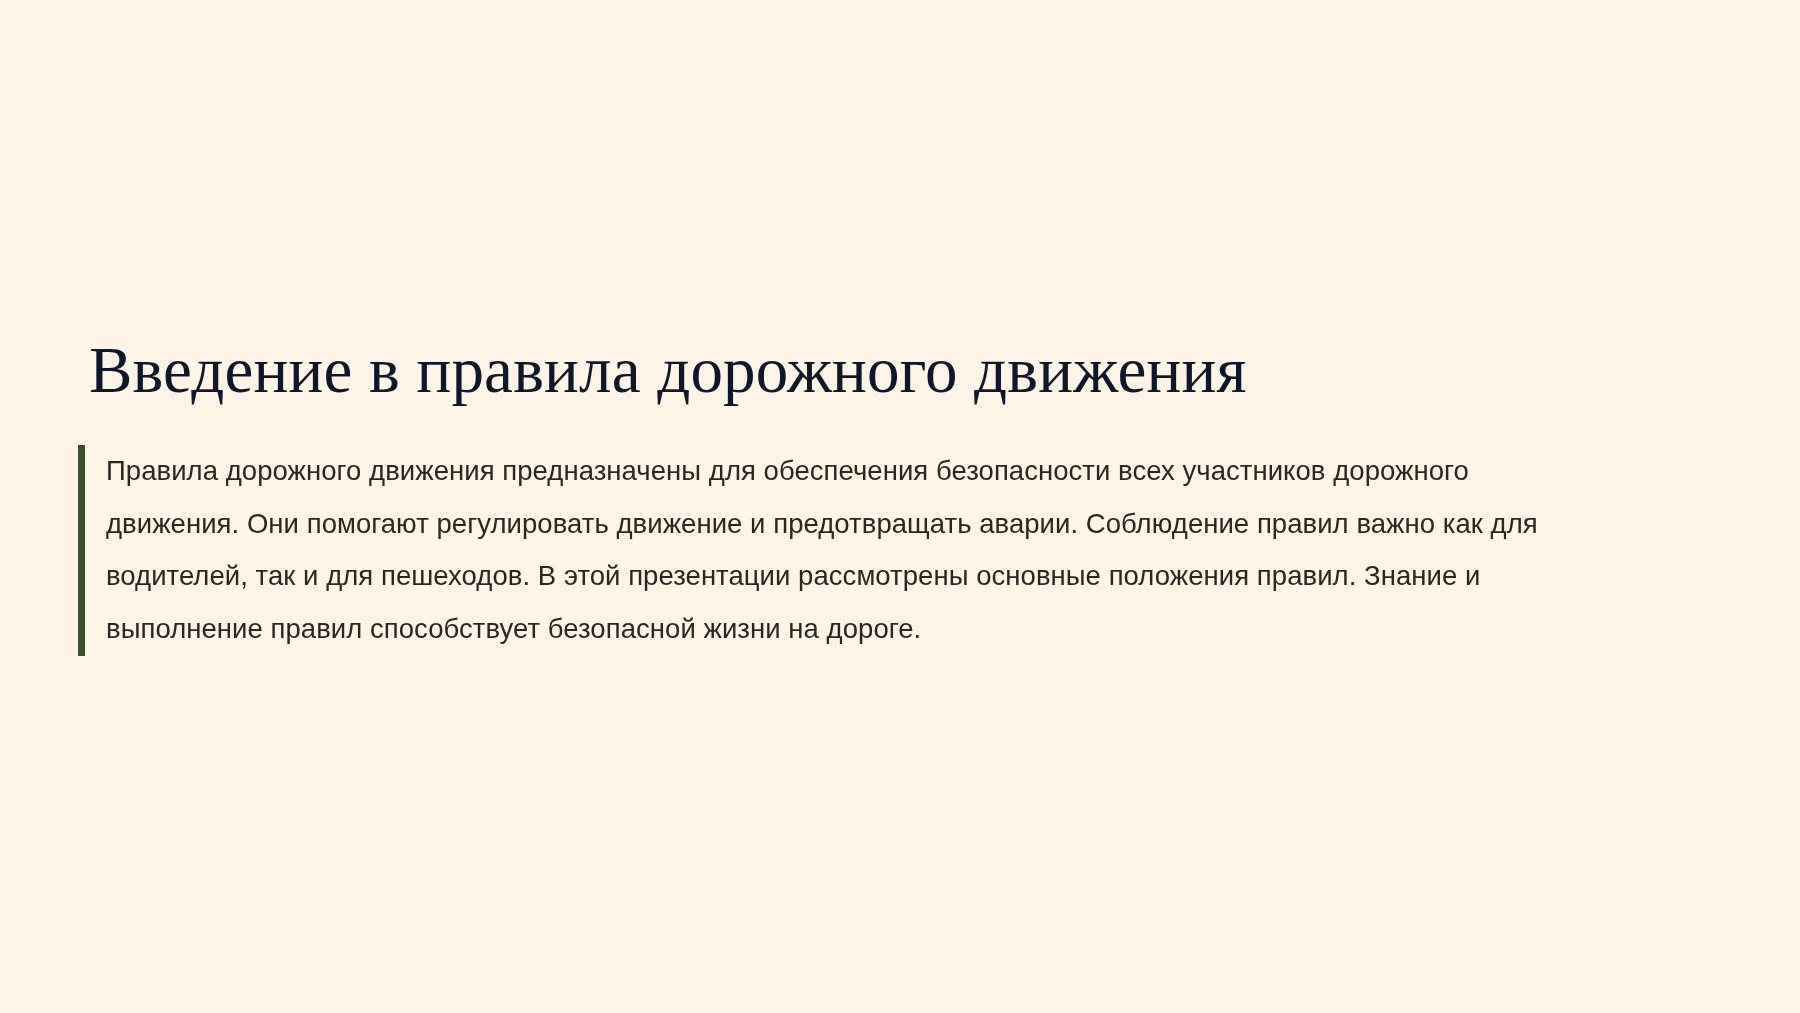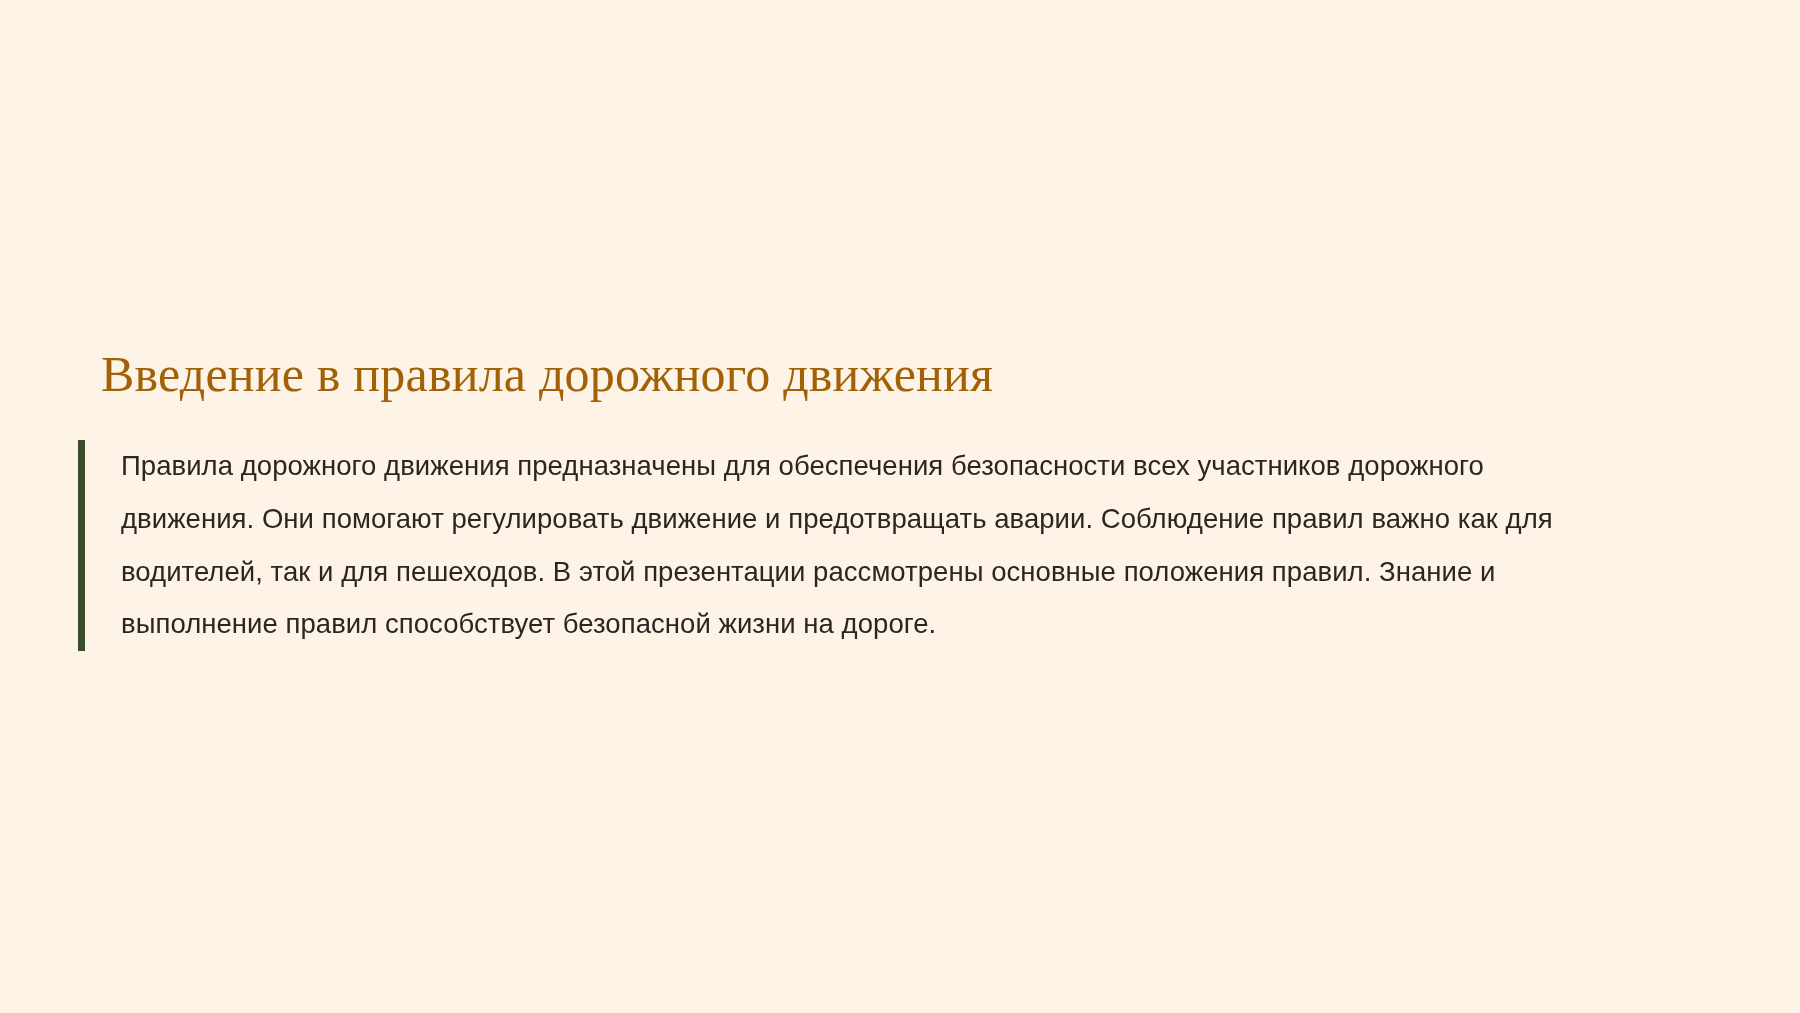--- a/index.html
+++ b/index.html
@@ -26,48 +26,48 @@
   }
 
   .slide-body {
     position: absolute;
     left: 78px;
     top: 330px;
     width: 1640px;
   }
 
   .slide-title {
-    margin: 16px;
+    margin: 4px;
     padding: 0 0 0 7px;
     font-family: "Liberation Serif", "DejaVu Serif", serif;
     font-weight: 400;
-    font-size: 50px;
+    font-size: 65px;
     line-height: 1.12;
     letter-spacing: 0.2px;
-    color: #a16207;
+    color: #0f172a;
     white-space: nowrap;
   }
 
   .body-block {
     display: flex;
     align-items: stretch;
     margin-top: 38px;
   }
 
   .accent-bar {
     flex: 0 0 auto;
     width: 7px;
     min-height: 207px;
     background: #3a4e2c;
     border-radius: 0;
   }
 
   .body-text-wrap {
     flex: 1 1 auto;
-    padding-left: 36px;
+    padding-left: 21px;
   }
 
   .body-text {
     margin: 0;
     font-family: "Liberation Sans", "DejaVu Sans", sans-serif;
     font-weight: 400;
     font-size: 27.5px;
     line-height: 1.92;
     color: #2b2622;
     letter-spacing: 0.05px;

